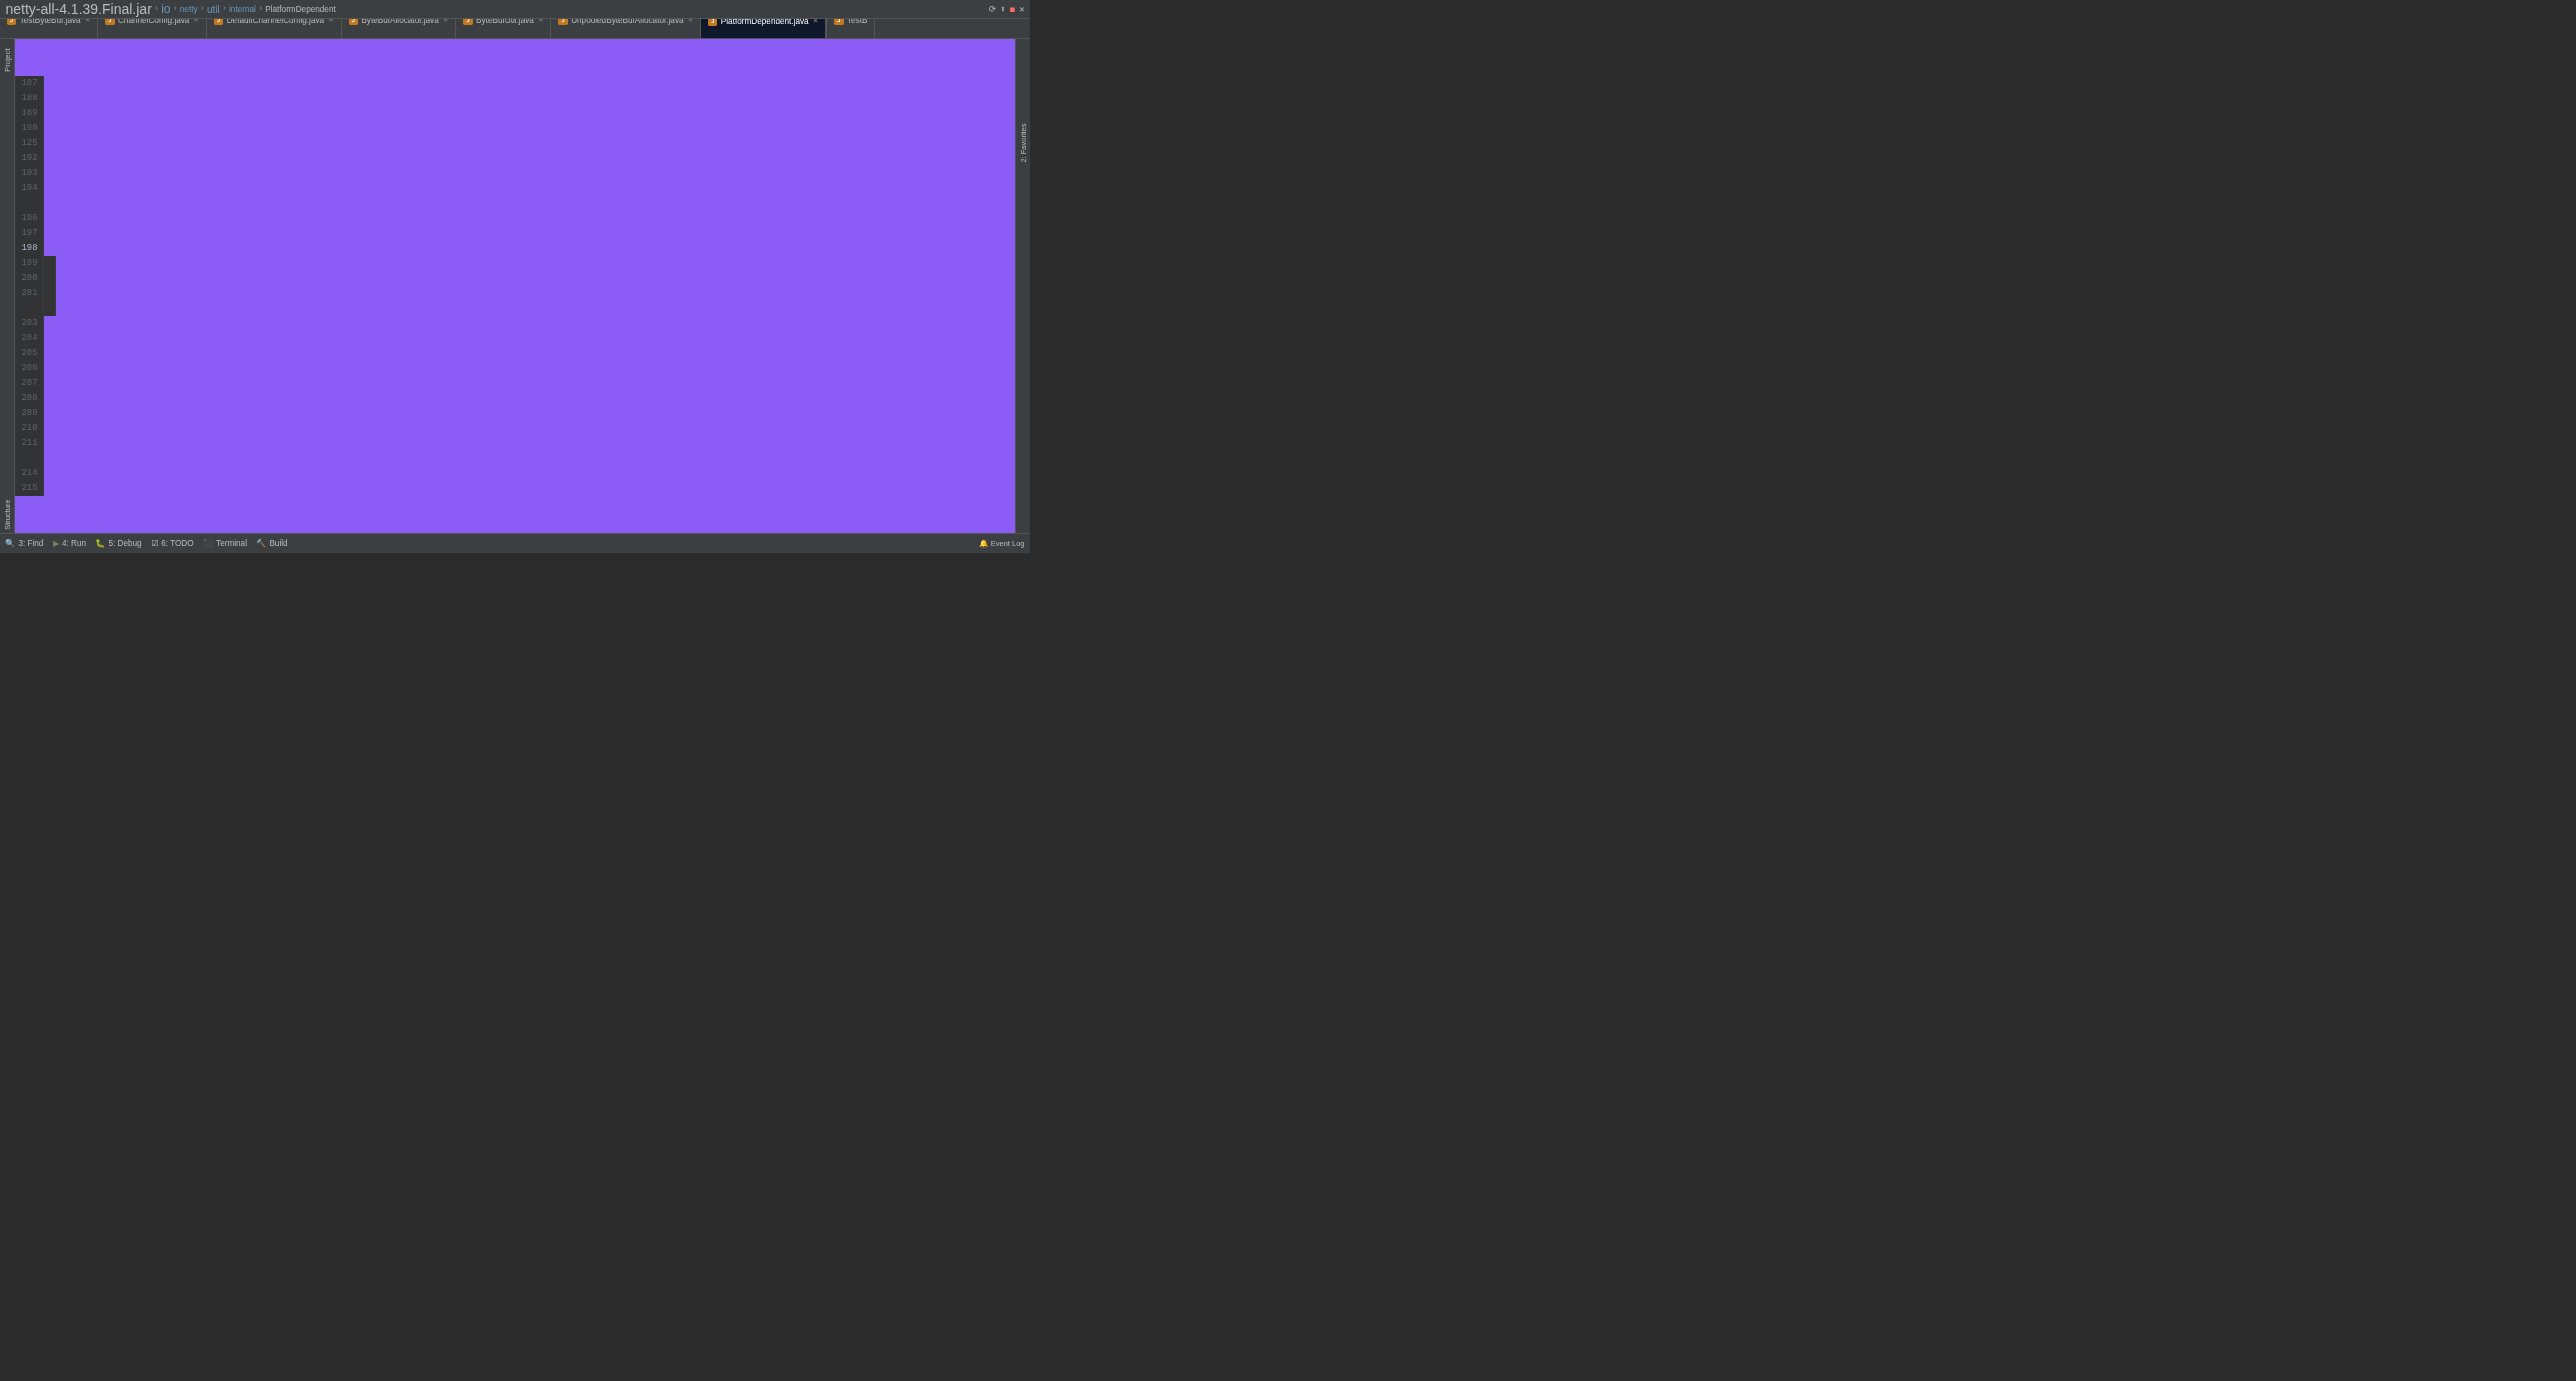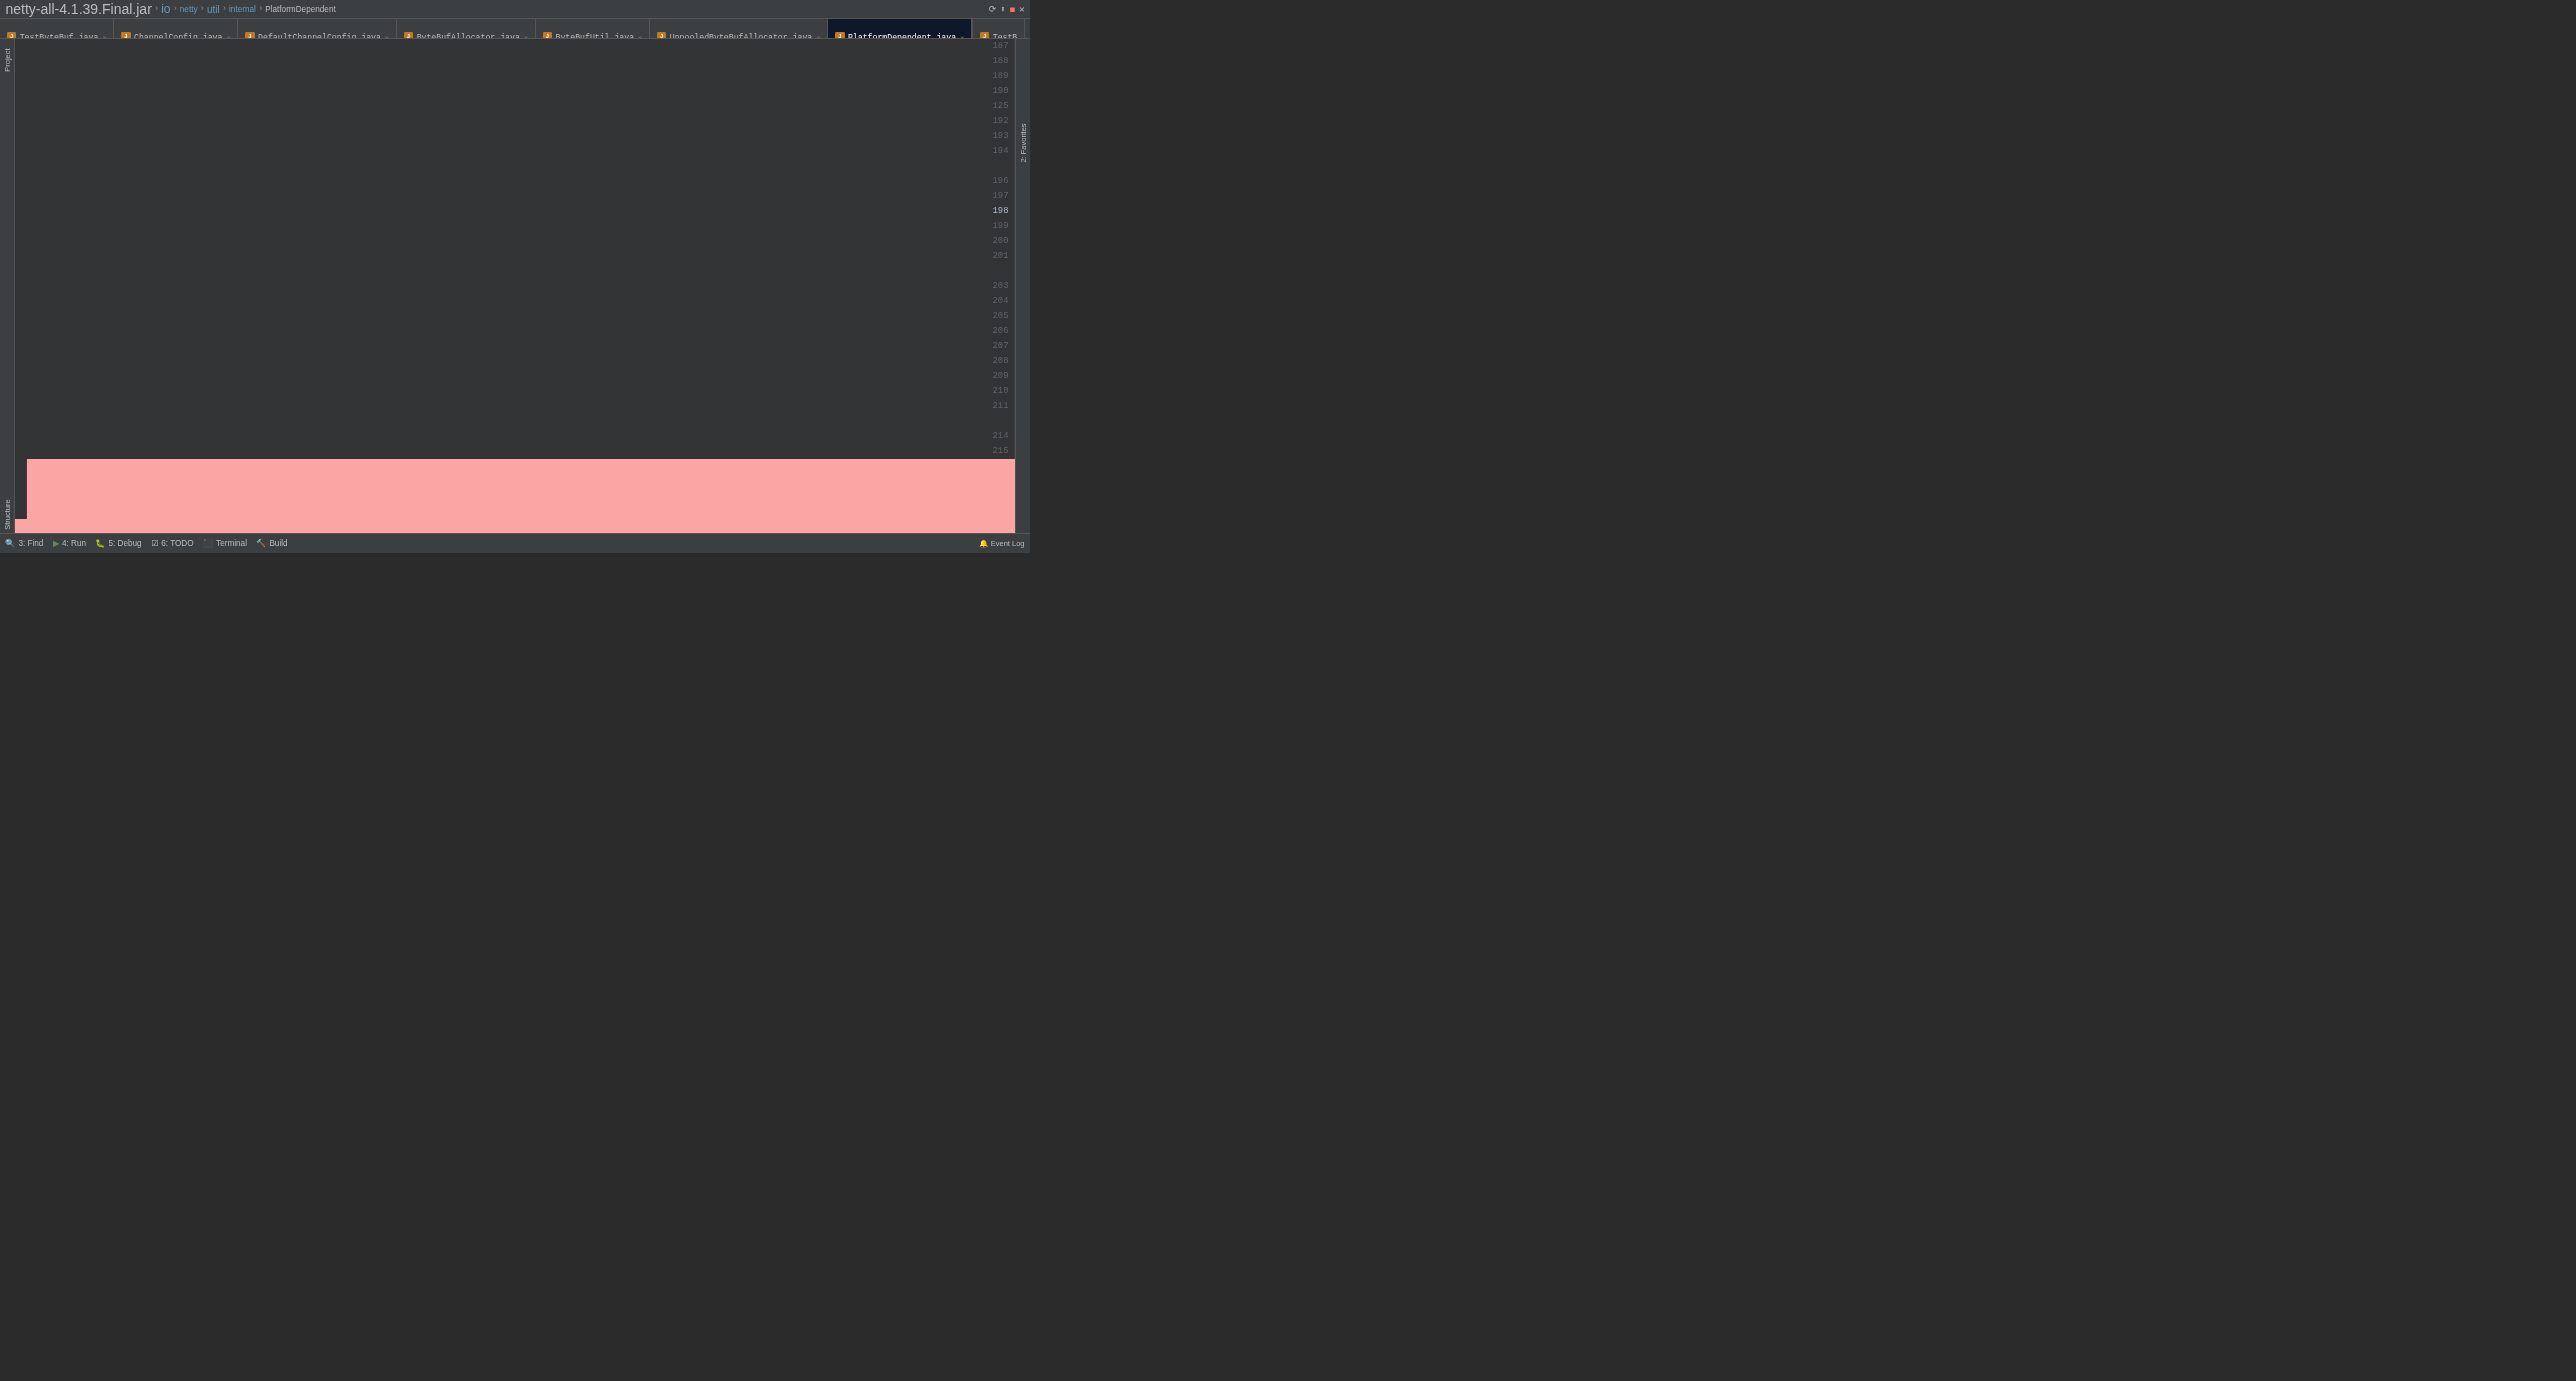--- a/index.html
+++ b/index.html
@@ -28,25 +28,25 @@
     #tab-bar {
       background: #3c3f41;
       height: 20.4px;
       display: flex;
       align-items: center;
       border-bottom: 0.7px solid #555;
       overflow: hidden;
     }
     .tab {
       display: flex;
-      align-items: flex-end;
+      align-items: flex-start;
       height: 26px;
       padding: 0 6.8px;
       font-size: 8.2px;
-      font-family: Liberation Mono, monospace;
+      font-family: Liberation Sans, sans-serif;
       color: #bbb;
       border-right: 0.7px solid #555;
       cursor: pointer;
       white-space: nowrap;
       background: #3c3f41;
     }
     .tab.active {
       background: #0f172a;
       color: #fff;
       border-top: 1.4px solid #6897bb;
@@ -67,23 +67,23 @@
     
     #main-layout {
       display: flex;
       height: calc(553px - 19px - 20.4px - 20.4px);
     }
 
     
     #code-container {
       flex: 1;
       display: flex;
-      flex-direction: column;
       overflow: hidden;
-      background: #fca5a5;
+      background: #8b5cf6;
+      align-items: center;
     }
 
     #line-numbers {
       background: #313335;
       color: #606366;
       padding: 0 5.5px;
       font-size: 8.9px;
       line-height: 15px;
       text-align: right;
       user-select: none;

